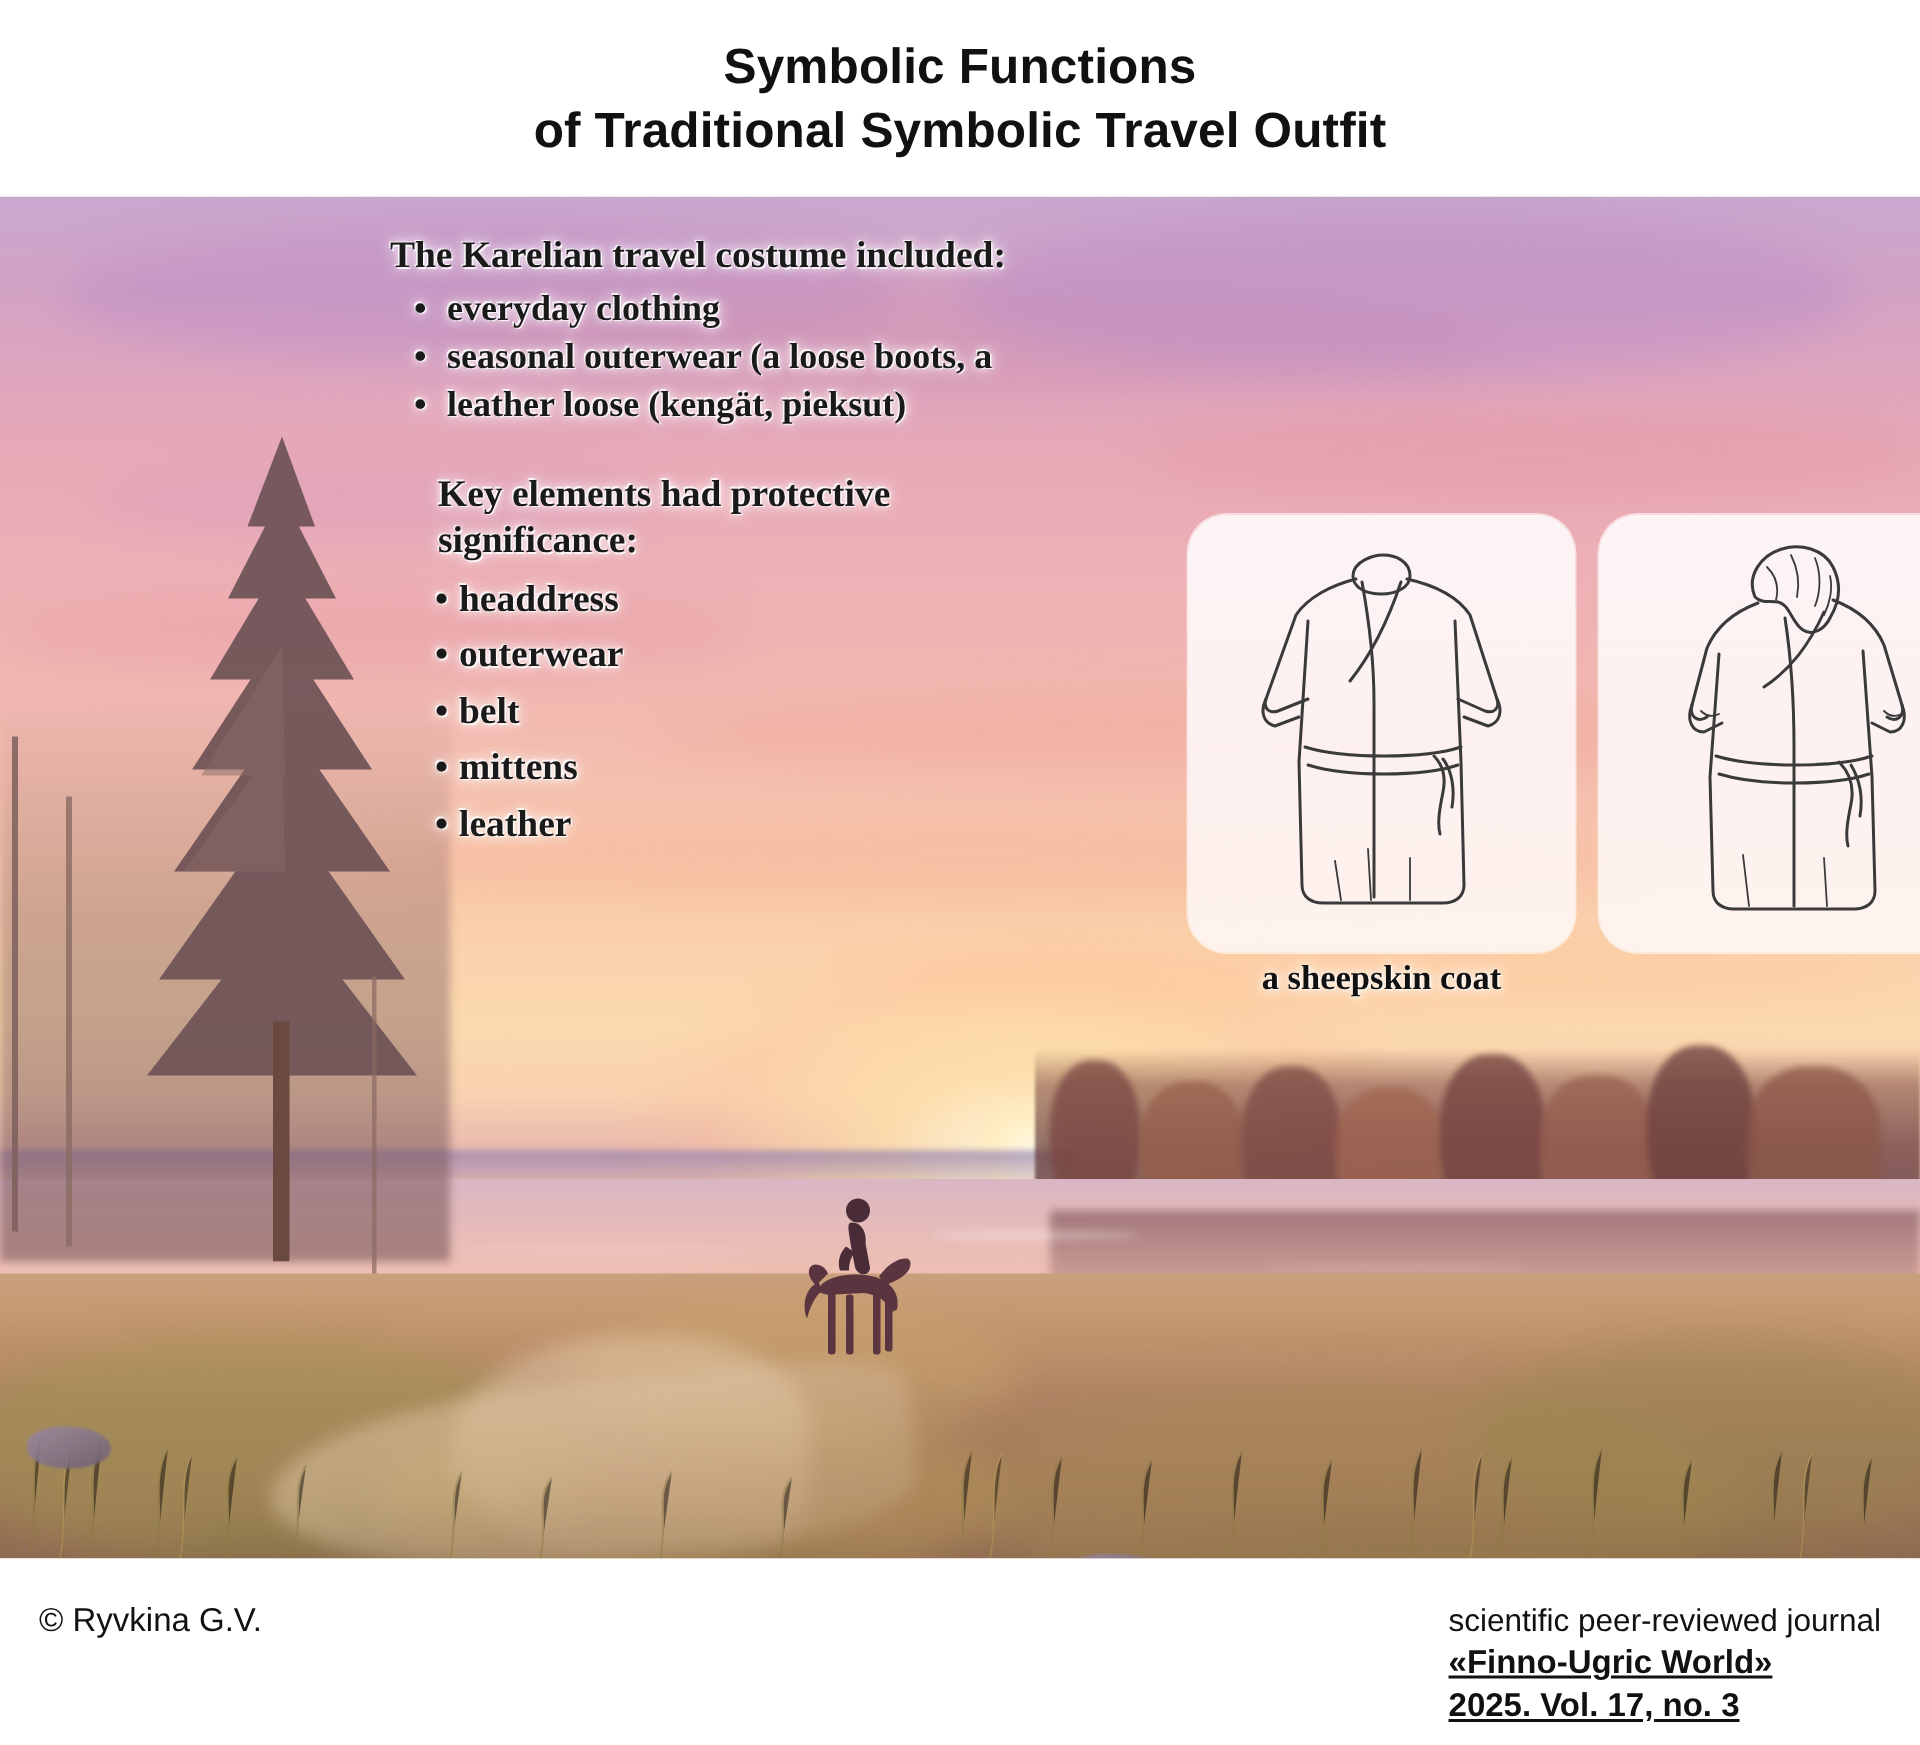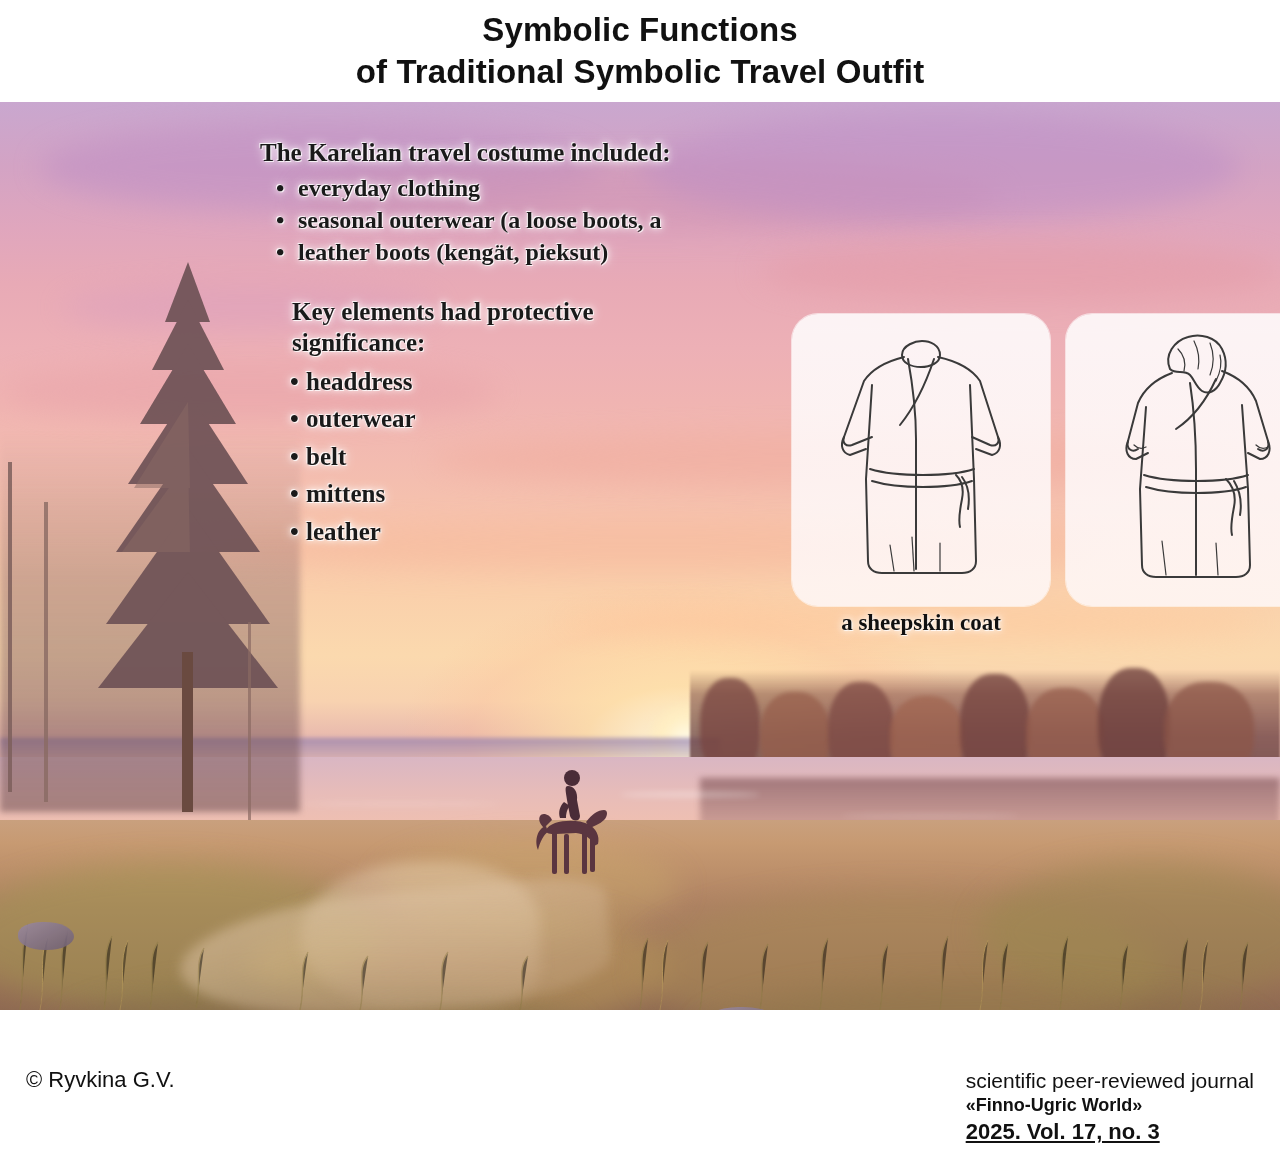--- a/index.html
+++ b/index.html
@@ -10,21 +10,21 @@
   body {
     width: 1280px;
     height: 1163px;
     font-family: "Liberation Sans", sans-serif;
     overflow: hidden;
     position: relative;
   }
 
   
   .header {
-    height: 102px;
+    height: 131px;
     box-sizing: border-box;
     display: flex;
     flex-direction: column;
     align-items: center;
     justify-content: center;
     background: #ffffff;
   }
   .header .title-line {
     font-size: 33px;
     font-weight: bold;
@@ -223,21 +223,21 @@
     width: 540px;
     color: #1a1a1a;
     font-family: "Liberation Serif", serif;
     font-weight: bold;
     text-shadow:
       0 0 6px rgba(255,255,255,0.95),
       0 0 12px rgba(255,255,255,0.9),
       1px 1px 0 rgba(255,255,255,0.8),
       -1px -1px 0 rgba(255,255,255,0.8);
   }
-  .tb-lead { font-size: 25px; margin: 13px 0 6px 8px; }
+  .tb-lead { font-size: 25px; margin: 2px 0 6px 8px; }
   .tb-list { list-style: none; margin: 0; padding: 0; }
   .tb-list li {
     font-size: 24px;
     line-height: 1.26;
     margin: 0 0 2px 0;
     padding-left: 46px;
     position: relative;
   }
   .tb-list li .bullet {
     position: absolute;
@@ -312,21 +312,21 @@
   }
   .copyright {
     font-size: 22px;
     color: #111;
   }
   .journal {
     text-align: left;
     line-height: 1.3;
   }
   .journal .j1 { font-size: 21px; color: #111; }
-  .journal .j2 { font-size: 18px; font-weight: bold; color: #111; }
+  .journal .j2 { font-size: 22px; font-weight: bold; color: #111; text-decoration: underline; }
   .journal .j3 { font-size: 22px; font-weight: bold; color: #111; text-decoration: underline; }
 </style>
 </head>
 <body>
 
 <div class="header">
   <div class="title-line">Symbolic Functions</div>
   <div class="title-line">of Traditional Symbolic Travel Outfit</div>
 </div>
 
@@ -461,21 +461,21 @@
       <li>
         <span class="bullet">•</span>
         <span>everyday clothing</span>
       </li>
       <li>
         <span class="bullet">•</span>
         <span>seasonal outerwear (a loose boots, a</span>
       </li>
       <li>
         <span class="bullet">•</span>
-        <span>leather boots (kengät, pieksut)</span>
+        <span>leather loose (kengät, pieksut)</span>
       </li>
     </ul>
 
     <p class="tb-head2">Key elements had protective significance:</p>
     <ul class="tb-list2">
       <li>
         <span class="bullet">•</span>
         <span>headdress</span>
       </li>
       <li>

